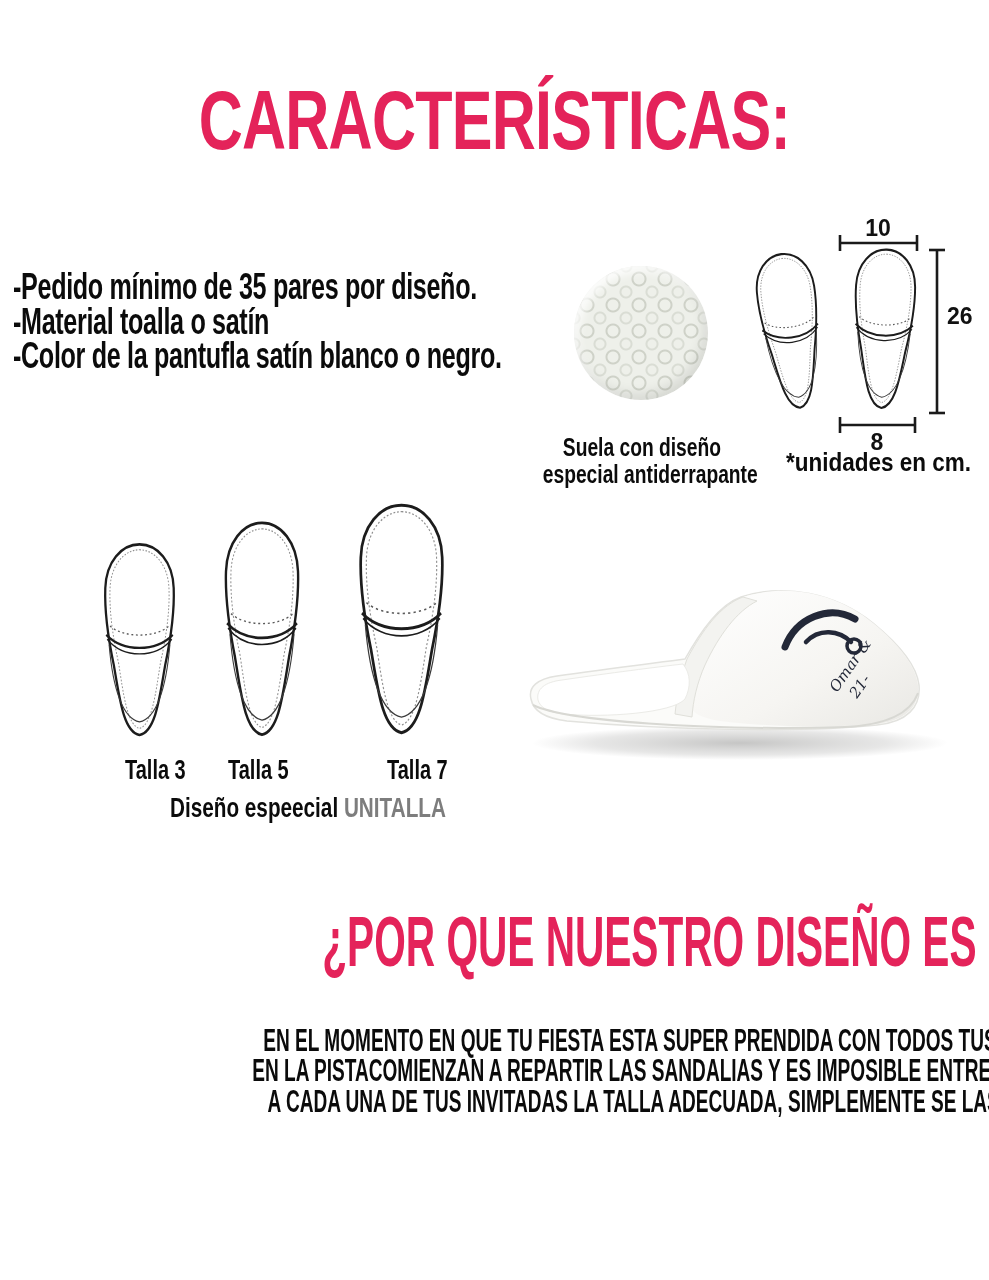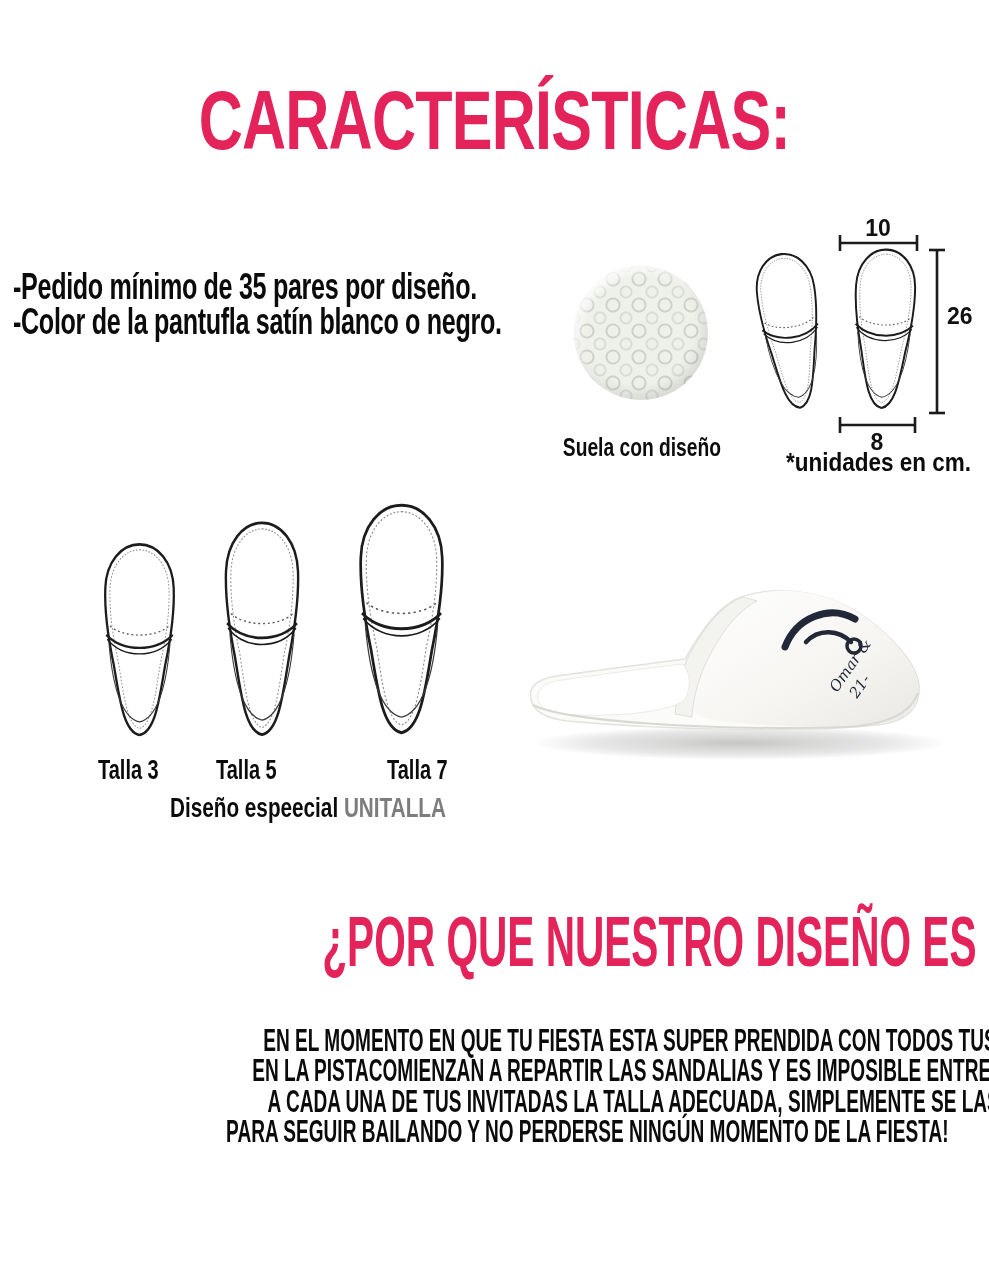--- a/index.html
+++ b/index.html
@@ -35,21 +35,21 @@
   .dim-diagram{position:absolute;left:740px;top:212px;}
   .dim-diagram text{font-family:"Liberation Sans",sans-serif;font-weight:bold;font-size:23px;fill:#111;}
   .dim-line{stroke:#1a1a1a;stroke-width:2.6;}
 
   .units-note{position:absolute;left:786px;top:448px;font-size:25px;}
   .units-note .cond-l{transform:scaleX(0.9);}
 
   .sizes-svg{position:absolute;left:80px;top:495px;}
   .talla{position:absolute;top:755px;font-size:27px;}
   .talla .cond-l{transform:scaleX(0.74);}
-  .talla-3{left:98px;text-align:right;} .talla-5{left:216px;} .talla-7{left:387px;}
+  .talla-3{left:125px;text-align:right;} .talla-5{left:228px;} .talla-7{left:387px;}
 
   .design-note{position:absolute;left:170px;top:792px;font-size:28px;white-space:nowrap;
                font-weight:bold;transform:scaleX(0.74);transform-origin:left center;}
   .design-note .hl{color:#7d7d7d;}
 
   .photo{position:absolute;left:505px;top:575px;}
   .photo text{font-family:"DejaVu Serif",serif;font-style:italic;font-size:15px;fill:#232838;}
 
   .question{position:absolute;top:904px;left:0;width:989px;text-align:center;
             font-size:70px;line-height:76px;color:#E4235A;margin:0;}
@@ -86,26 +86,28 @@
       </radialGradient>
     </defs>
   </svg>
 
   <h1 class="title">
     <span class="cond">CARACTERÍSTICAS:</span>
   </h1>
 
   <div class="features">
     <div class="feature-line"><span class="cond-l">-Pedido mínimo de 35 pares por diseño.</span></div>
+    <div class="feature-line"><span class="cond-l">-Material toalla o satín</span></div>
     <div class="feature-line"><span class="cond-l">-Color de la pantufla satín blanco o negro.</span></div>
   </div>
 
   <div class="sole-circle"></div>
   <div class="sole-caption">
     <div><span class="cond">Suela con diseño</span></div>
+    <div><span class="cond">especial antiderrapante</span></div>
   </div>
 
   <svg class="dim-diagram" width="249" height="270" viewBox="0 0 249 270">
     <use href="#slipper-top" width="80" height="168" transform="translate(11,38) rotate(-7 40 84)"></use>
     <use href="#slipper-top" width="82" height="172" transform="translate(103,34) rotate(2 41 86)"></use>
 
     <g>
       <line class="dim-line" x1="100" y1="31" x2="177" y2="31"></line>
       <line class="dim-line" x1="100" y1="23" x2="100" y2="39"></line>
       <line class="dim-line" x1="177" y1="23" x2="177" y2="39"></line>
@@ -160,16 +162,15 @@
   </svg>
 
   <h2 class="question">
     <span class="cond">¿POR QUE NUESTRO DISEÑO ES UNITALLA?</span>
   </h2>
 
   <div class="paragraph">
     <div class="para-line"><span class="cond">EN EL MOMENTO EN QUE TU FIESTA ESTA SUPER PRENDIDA CON TODOS TUS INVITADOS</span></div>
     <div class="para-line"><span class="cond">EN LA PISTACOMIENZAN A REPARTIR LAS SANDALIAS Y ES IMPOSIBLE ENTREGARLE</span></div>
     <div class="para-line"><span class="cond">A CADA UNA DE TUS INVITADAS LA TALLA ADECUADA, SIMPLEMENTE SE LAS ARREBATAN</span></div>
-    <div class="para-line"><span class="cond">PARA SEGUIR BAILANDO Y NO PERDERSE NINGÚN MOMENTO DE LA FIESTA!</span></div>
   </div>
 
 </div>
 
 </body></html>

